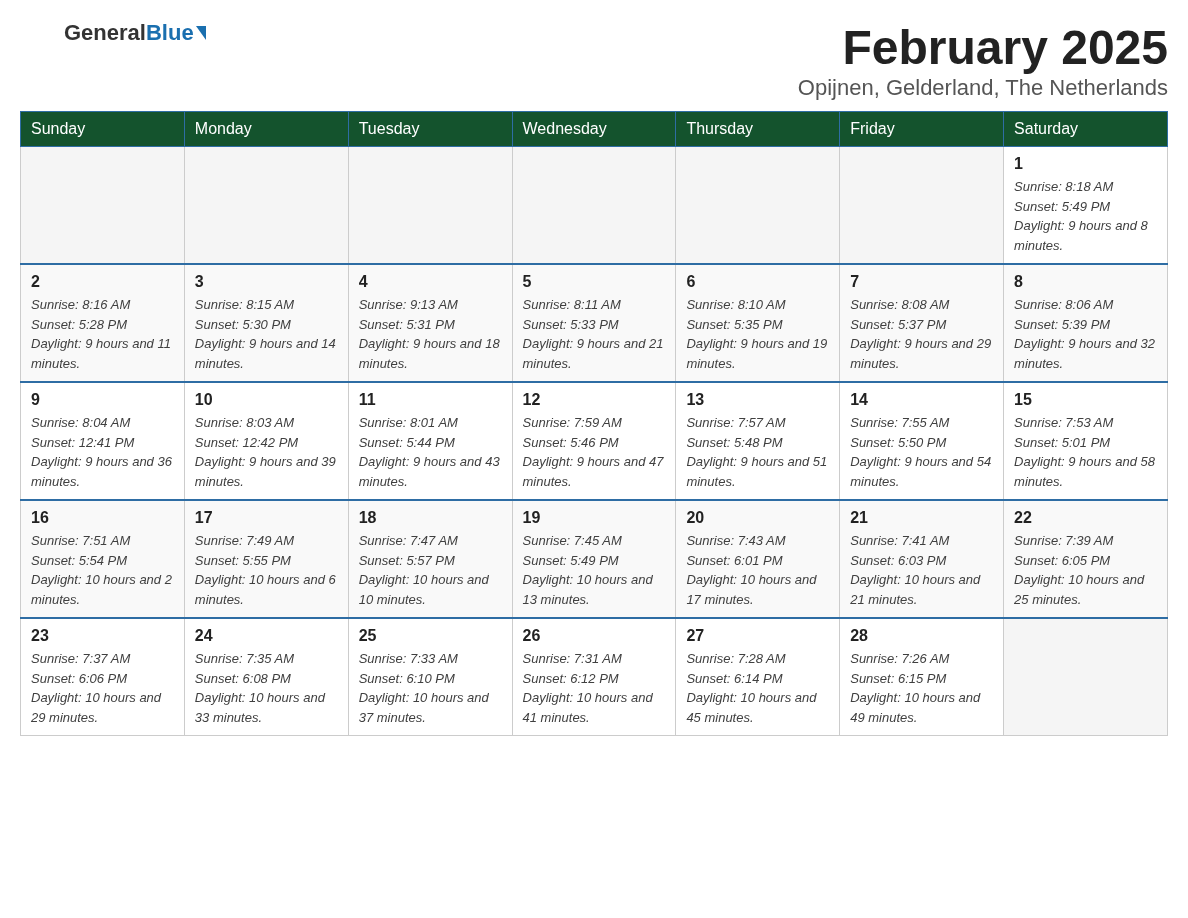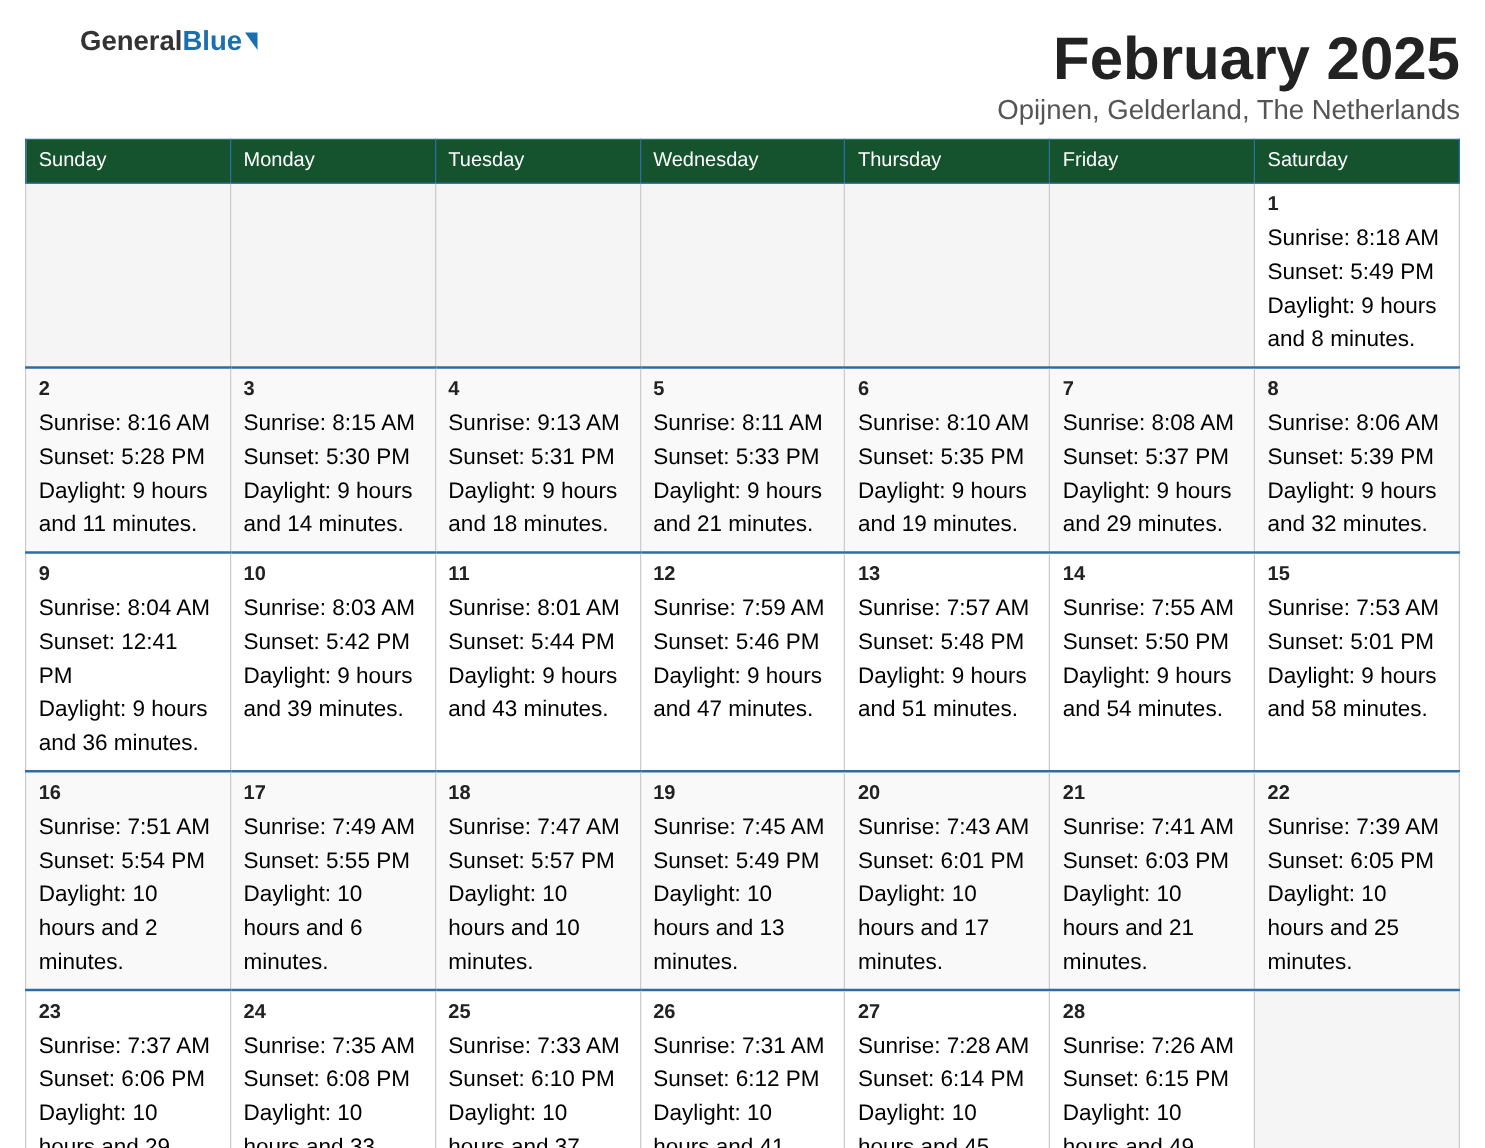--- a/index.html
+++ b/index.html
@@ -84,23 +84,24 @@
       background: #f9f9f9;
     }
     .day-number {
       font-size: 16px;
       font-weight: bold;
       color: #222;
       display: block;
       margin-bottom: 4px;
     }
     .day-info {
-      font-size: 18px;
-      color: #000000;
+      font-size: 13px;
+      color: #404040;
       line-height: 1.5;
+      font-style: italic;
     }
     .empty-cell {
       background: #f5f5f5 !important;
     }
     .row-border td {
       border-top: 2px solid #2e6da4;
     }
   </style>
 </head>
 <body>
@@ -211,21 +212,21 @@
           <div class="day-info">
             <div>Sunrise: 8:04 AM</div>
             <div>Sunset: 12:41 PM</div>
             <div>Daylight: 9 hours and 36 minutes.</div>
           </div>
         </td>
         <td>
           <span class="day-number">10</span>
           <div class="day-info">
             <div>Sunrise: 8:03 AM</div>
-            <div>Sunset: 5:42 PM</div>
+            <div>Sunset: 12:42 PM</div>
             <div>Daylight: 9 hours and 39 minutes.</div>
           </div>
         </td>
         <td>
           <span class="day-number">11</span>
           <div class="day-info">
             <div>Sunrise: 8:01 AM</div>
             <div>Sunset: 5:44 PM</div>
             <div>Daylight: 9 hours and 43 minutes.</div>
           </div>

